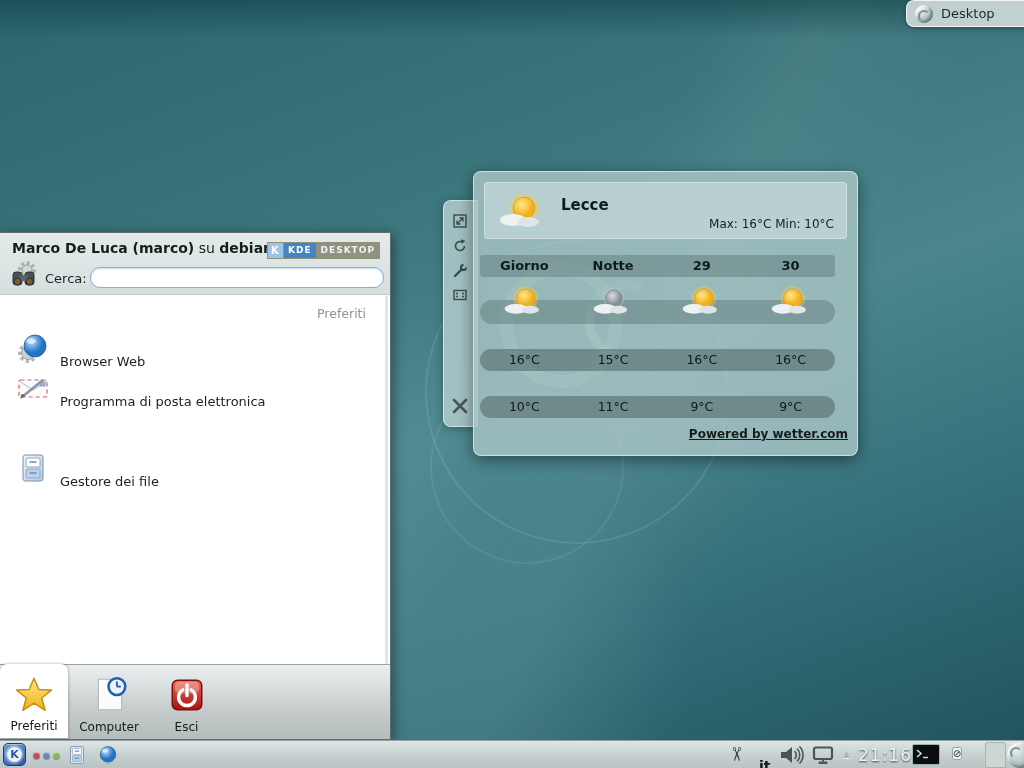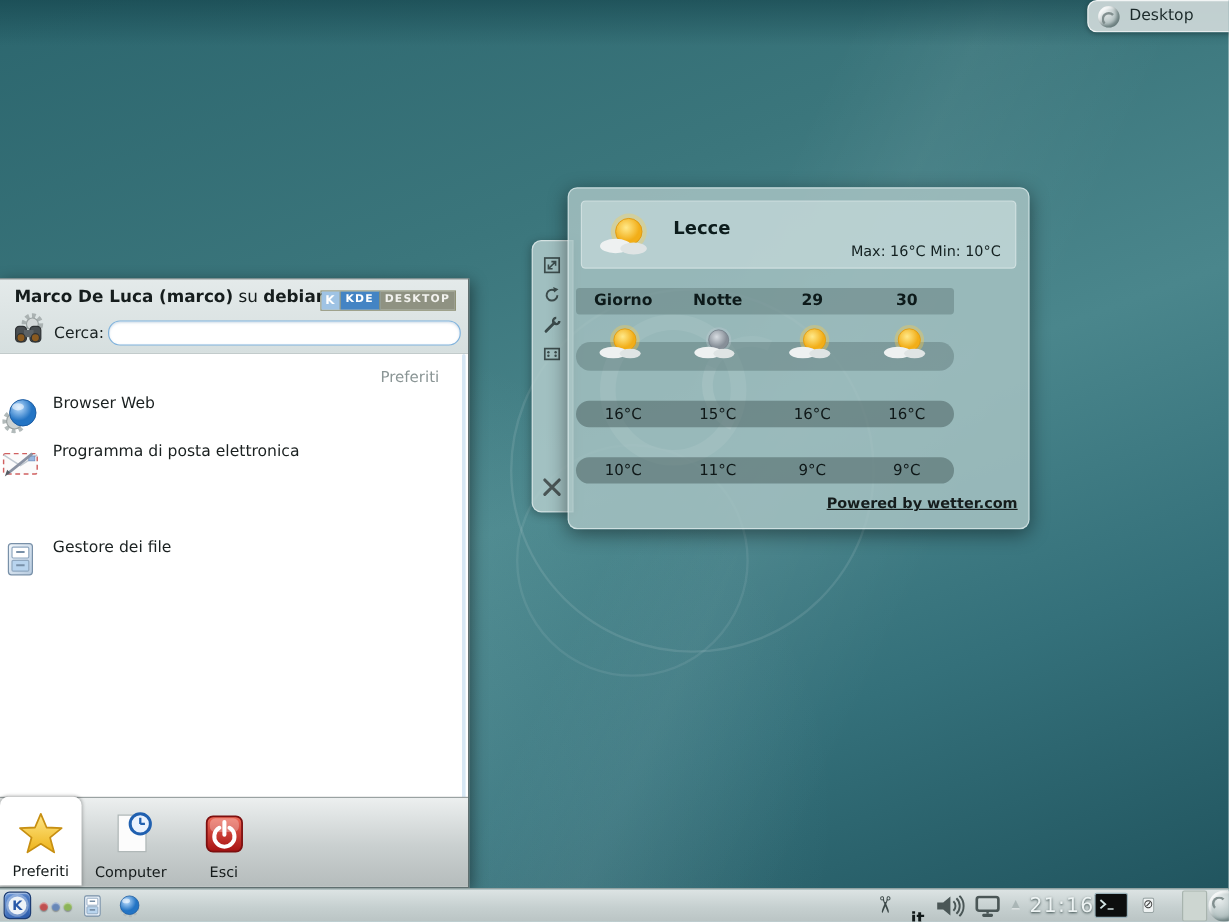--- a/index.html
+++ b/index.html
@@ -23,27 +23,27 @@
     background:radial-gradient(circle at 35% 30%, #e9eeee, #a8b8b8 70%, #8fa2a2);
     box-shadow:inset -2px -2px 3px rgba(90,110,110,.8), inset 2px 2px 2px rgba(255,255,255,.8);}
   .cashew:after{content:"";display:block;width:8px;height:8px;margin:5px 0 0 3px;border-radius:50%;
     border:2px solid rgba(120,135,135,.9);border-right-color:transparent;border-bottom-color:transparent;}
   
   #handle{left:443px;top:200px;width:33px;height:225px;background:rgba(178,203,203,.85);
     border:1px solid rgba(255,255,255,.55);border-radius:8px 0 0 8px;box-shadow:0 2px 8px rgba(0,0,0,.3);}
   .hbtn{position:absolute;left:8px;width:16px;height:16px;cursor:pointer;}
   .hbtn svg{display:block;}
   
-  #weather{left:473px;top:156px;width:383px;height:283px;background:rgba(170,196,196,.82);
+  #weather{left:473px;top:171px;width:383px;height:283px;background:rgba(170,196,196,.82);
     border:1px solid rgba(235,245,245,.65);border-radius:8px;box-shadow:0 4px 16px rgba(0,0,0,.45);}
   #w-head{left:10px;top:10px;width:361px;height:55px;background:rgba(225,238,238,.45);
     border:1px solid rgba(255,255,255,.35);border-radius:4px;}
   #w-city{left:76px;top:13px;font-size:15px;font-weight:bold;color:#0c1c1c;}
   #w-summary{right:12px;bottom:7px;font-size:12px;color:#132020;margin-top:36px;}
-  .wstrip{left:6px;width:315px;display:flex;}
+  .wstrip{left:6px;width:355px;display:flex;}
   .wcell{flex:1;text-align:center;}
   #w-cols{top:83px;height:22px;background:rgba(80,105,105,.38);border-radius:3px;
     line-height:22px;font-size:13px;font-weight:bold;color:#0d1a1a;}
   #w-iconstrip{top:128px;height:24px;background:rgba(80,105,105,.38);border-radius:12px;}
   #w-icons{top:106px;height:46px;}
   #w-hi{top:177px;height:22px;background:rgba(70,92,92,.5);border-radius:11px;line-height:22px;font-size:12.5px;color:#0f1818;}
   #w-lo{top:224px;height:22px;background:rgba(70,92,92,.5);border-radius:11px;line-height:22px;font-size:12.5px;color:#0f1818;}
   #w-link{right:9px;top:255px;font-size:12px;font-weight:600;color:#151c1c;text-decoration:underline;cursor:pointer;}
   
   #kickoff{left:0;top:232px;width:391px;height:508px;background:#fff;border:1px solid #5f6f70;border-left:none;
@@ -53,21 +53,21 @@
   #ko-title b{font-weight:bold;}
   #ko-badge{right:10px;top:9px;height:15px;display:flex;align-items:stretch;border:1px solid #8f9276;
     font-size:9px;font-weight:bold;letter-spacing:1px;line-height:15px;}
   #ko-badge .bk{width:15px;background:#9fc3e4;color:#fff;text-align:center;font-size:10px;line-height:15px;border-right:1px solid #8f9276;}
   #ko-badge .bkde{background:#4484c4;color:#fff;padding:0 4px;border-right:1px solid #8f9276;}
   #ko-badge .bdesk{background:#8f9282;color:#f2f2ee;padding:0 4px;}
   #ko-search-label{left:45px;top:38px;font-size:13px;color:#1a2222;}
   #ko-search{left:90px;top:34px;width:276px;height:19px;border:1px solid #7fb2dc;border-radius:10px;
     background:#fff;box-shadow:inset 0 1px 2px rgba(60,110,160,.25);outline:none;padding:0 8px;font-size:12px;}
   #ko-section{right:24px;top:73px;font-size:12.5px;color:#8a9595;}
-  .ko-item{left:0;width:100%;height:40px;display:flex;align-items:flex-start;gap:10px;box-sizing:border-box;cursor:pointer;}
+  .ko-item{left:0;width:100%;height:40px;display:flex;align-items:flex-end;gap:10px;padding-left:16px;box-sizing:border-box;cursor:pointer;}
   .ko-item span.lbl{font-size:13px;color:#1a2020;}
   #ko-scroll{right:2px;top:62px;width:3px;height:370px;background:#d7e7f4;border-radius:2px;}
   #ko-foot{left:0;bottom:0;width:100%;height:74px;background:linear-gradient(#ecefef,#c9cfcf 55%,#b5bcbc);border-top:1px solid #9aa2a2;display:flex;}
   .ko-tab{position:relative;height:100%;display:flex;flex-direction:column;align-items:center;justify-content:flex-end;
     padding-bottom:5px;box-sizing:border-box;cursor:pointer;}
   .ko-tab .tlbl{font-size:12px;color:#141a1a;margin-top:1px;}
   .ko-tab.active{background:#fff;border-radius:7px 7px 0 0;margin-top:-1px;box-shadow:1px 0 3px rgba(0,0,0,.18), -1px 0 3px rgba(0,0,0,.18);}
   
   #panel{left:0;top:740px;width:1024px;height:28px;background:linear-gradient(#dde4e4,#c6d0d0 55%,#bac4c4);
     border-top:1px solid #93a3a3;box-sizing:border-box;}

